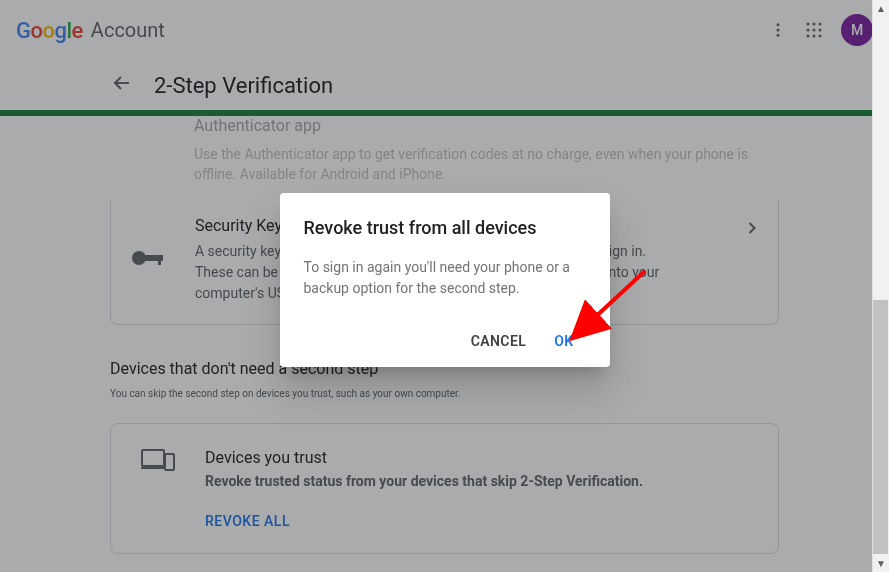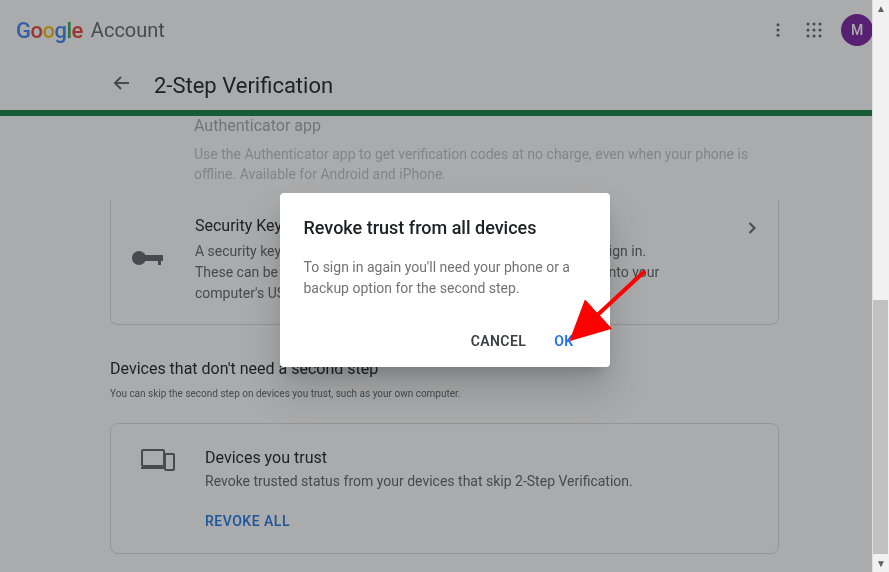--- a/index.html
+++ b/index.html
@@ -145,20 +145,21 @@
 }
 .devices-icon { color: #5f6368; flex-shrink: 0; width: 40px; }
 .card-body .card-title {
   font-size: 16px;
   color: #202124;
   margin-bottom: 6px;
 }
 .card-body .card-desc {
   font-size: 14px;
   color: #5f6368;
+  font-weight: bold;
 }
 .revoke-link {
   color: #1a73e8;
   font-size: 14px;
   font-weight: 500;
   letter-spacing: 0.5px;
   margin-top: 24px;
   cursor: pointer;
 }
 .footer {

